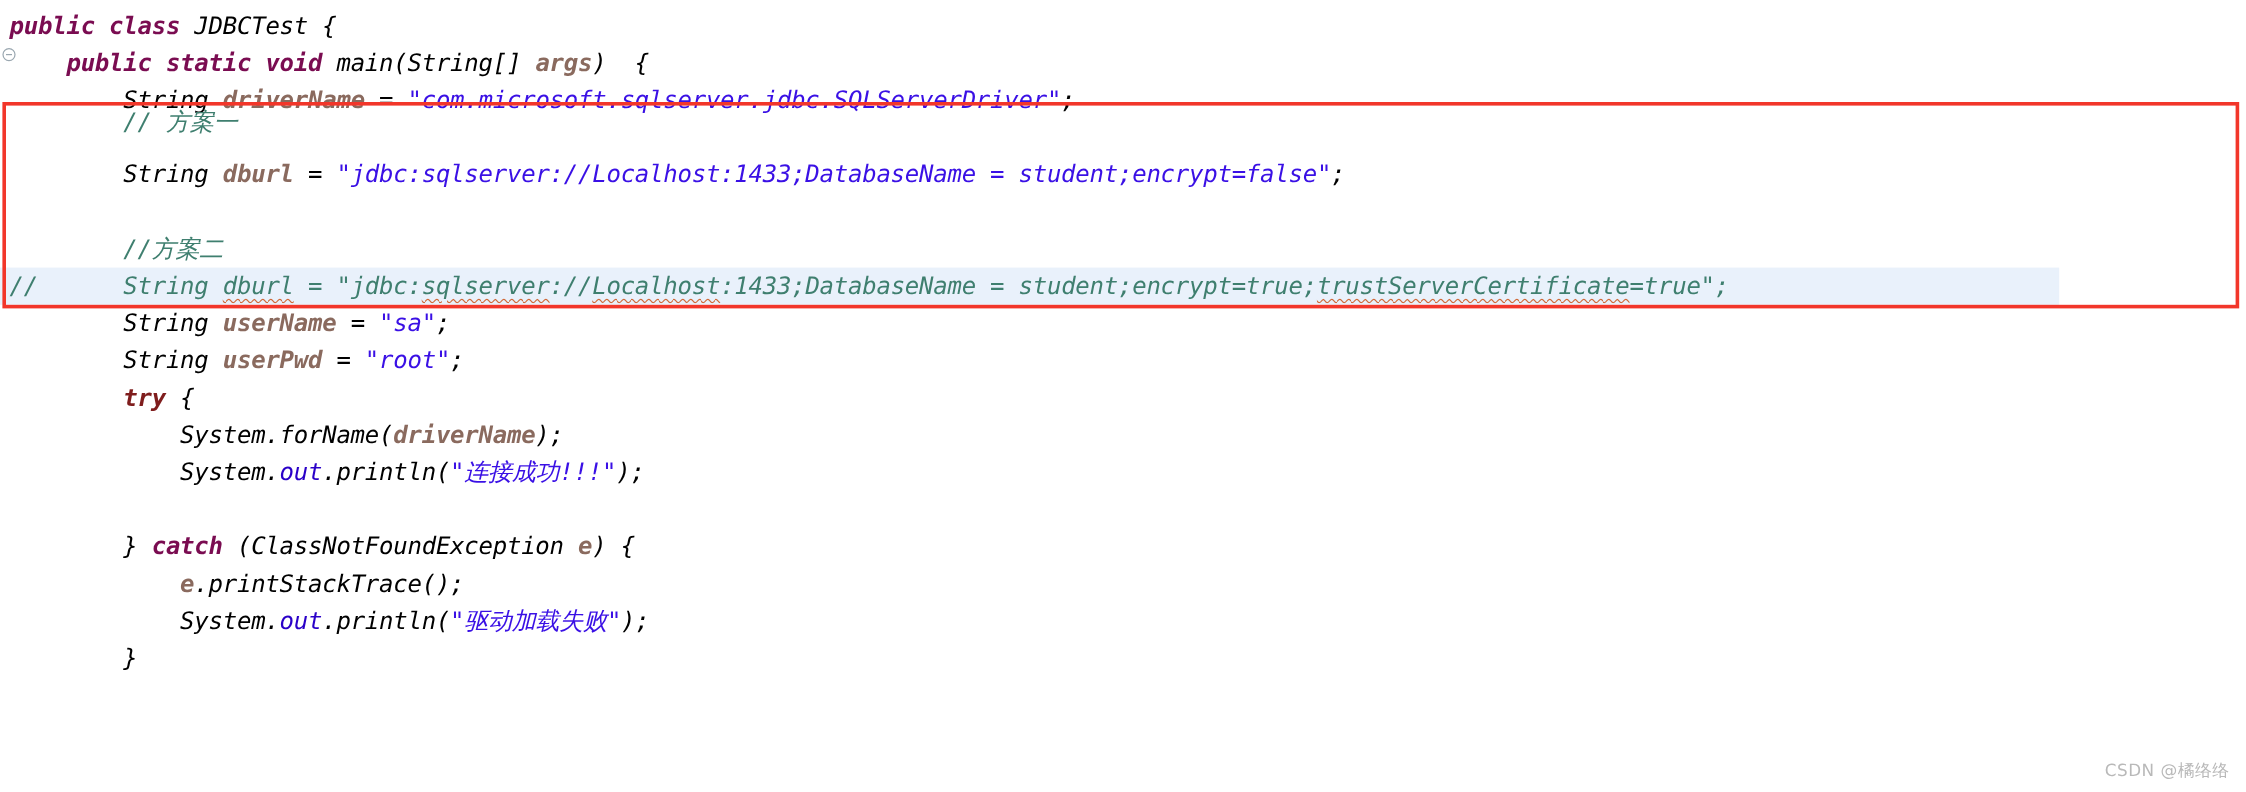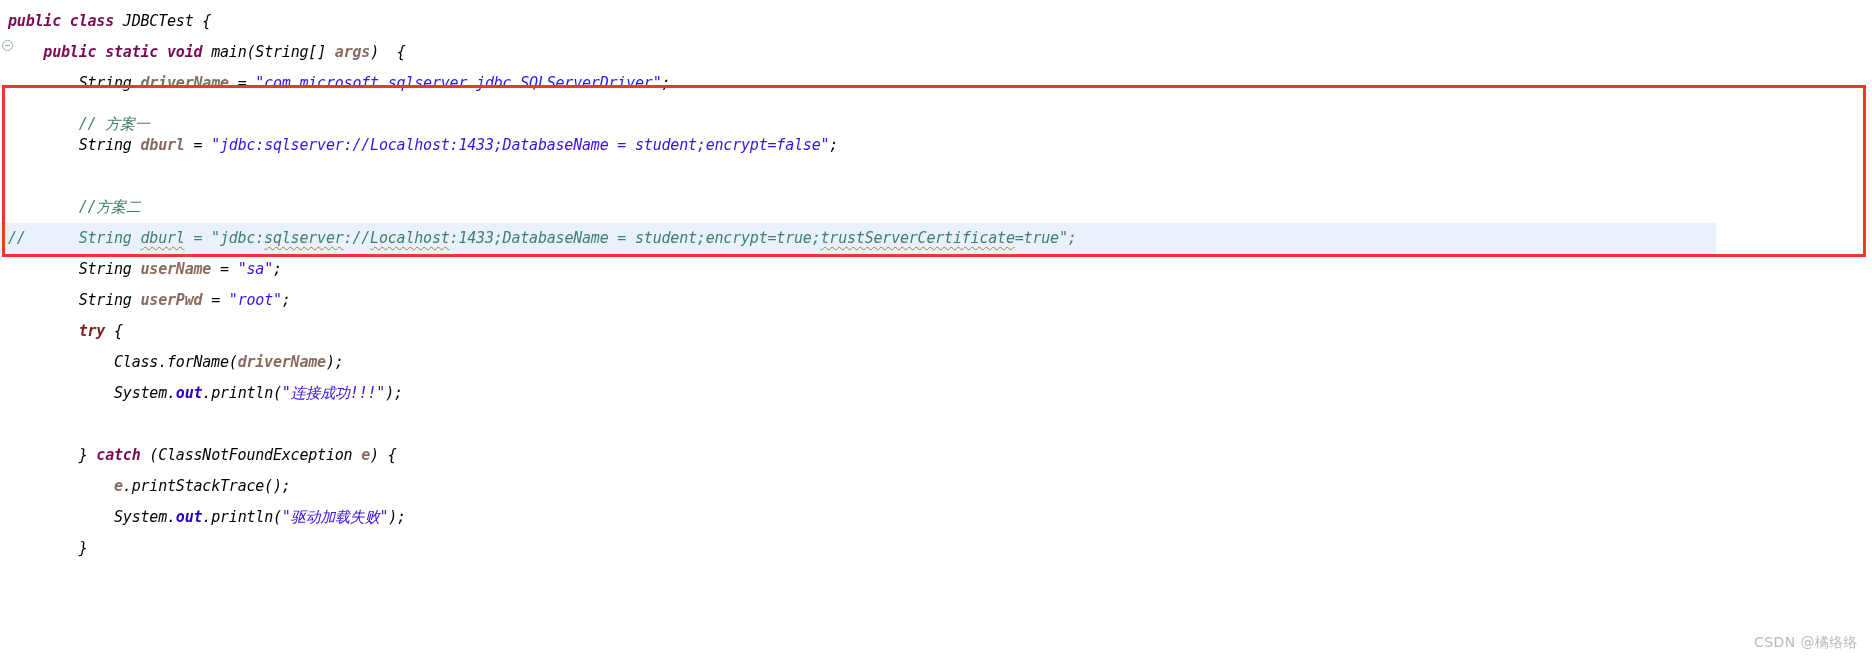--- a/index.html
+++ b/index.html
@@ -45,36 +45,36 @@
   }
 
   
   .code-line {
     position: absolute;
     left: 0;
     width: 1716px;
     height: 31px;
     line-height: 31px;
     white-space: pre;
-    font-size: 15px;
+    font-size: 20px;
     font-style: italic;
     font-family: "DejaVu Sans Mono", "Liberation Mono", monospace;
     color: #000000;
     letter-spacing: -0.2px;
   }
   .code-line .pad { color: transparent; }
 
   .hl-row { background: #e9f1fb; }
 
   
   .kw       { color: #7a0c51; font-weight: bold; font-style: italic; }
   .str      { color: #3a10e5; }
   .cmt      { color: #3f7f6f; }
   .var      { color: #8a6a5e; font-weight: bold; }
-  .fld      { color: #2a00c8; font-weight: bold; margin-top: 12px; }
+  .fld      { color: #2a00c8; font-weight: normal; margin-top: 12px; }
   .plain    { color: #111111; }
   .cmtline  { color: #3f7f6f; }
 
   
   .wavy {
     text-decoration: underline wavy #d06a3a;
     text-decoration-thickness: 1px;
     text-underline-offset: 3px;
   }
 
@@ -107,29 +107,29 @@
 <body>
 
 <div id="editor" style="background: rgb(255, 255, 255);">
 
   <div class="gutter-mark" style="top:40px"></div>
 
   <div id="code-lines">
       <div class="code-line" style="top: 6px;"><span style="padding-left: 8px;"><span class="kw" style="color: rgb(122, 12, 81);">public</span><span class="plain" style="color: rgb(0, 0, 0);"> </span><span class="kw" style="color: rgb(122, 12, 81);">class</span><span class="plain" style="color: rgb(0, 0, 0);"> </span><span class="plain" style="color: rgb(0, 0, 0);">JDBCTest</span><span class="plain" style="color: rgb(0, 0, 0);"> {</span></span></div>
       <div class="code-line" style="top: 37px;"><span style="padding-left: 8px;"><span class="pad">    </span><span class="kw" style="color: rgb(122, 12, 81);">public</span><span class="plain" style="color: rgb(0, 0, 0);"> </span><span class="kw" style="color: rgb(122, 12, 81);">static</span><span class="plain" style="color: rgb(0, 0, 0);"> </span><span class="kw" style="color: rgb(122, 12, 81);">void</span><span class="plain" style="color: rgb(0, 0, 0);"> </span><span class="plain" style="color: rgb(0, 0, 0);">main(String[] </span><span class="var" style="color: rgb(138, 106, 94);">args</span><span class="plain" style="color: rgb(0, 0, 0);">)  {</span></span></div>
       <div class="code-line" style="top: 68px;"><span style="padding-left: 8px;"><span class="pad">        </span><span class="plain" style="color: rgb(0, 0, 0);">String </span><span class="var" style="color: rgb(138, 106, 94);">driverName</span><span class="plain" style="color: rgb(0, 0, 0);"> = </span><span class="str" style="color: rgb(58, 16, 229);">"com.microsoft.sqlserver.jdbc.SQLServerDriver"</span><span class="plain" style="color: rgb(0, 0, 0);">;</span></span></div>
-      <div class="code-line" style="top: 109px;"><span style="padding-left: 8px;"><span class="pad">        </span><span class="cmt" style="color: rgb(63, 127, 111);">// 方案一</span></span></div>
+      <div class="code-line" style="top: 86px;"><span style="padding-left: 8px;"><span class="pad">        </span><span class="cmt" style="color: rgb(63, 127, 111);">// 方案一</span></span></div>
       <div class="code-line" style="top: 130px;"><span style="padding-left: 8px;"><span class="pad">        </span><span class="plain" style="color: rgb(0, 0, 0);">String </span><span class="var" style="color: rgb(138, 106, 94);">dburl</span><span class="plain" style="color: rgb(0, 0, 0);"> = </span><span class="str" style="color: rgb(58, 16, 229);">"jdbc:sqlserver://Localhost:1433;DatabaseName = student;encrypt=false"</span><span class="plain" style="color: rgb(0, 0, 0);">;</span></span></div>
       <div class="code-line" style="top: 161px;"><span style="padding-left: 8px;"></span></div>
       <div class="code-line" style="top: 192px;"><span style="padding-left: 8px;"><span class="pad">        </span><span class="cmt" style="color: rgb(63, 127, 111);">//方案二</span></span></div>
       <div class="code-line hl-row" style="top: 223px; background: rgb(233, 241, 251);"><span style="padding-left: 8px;"><span class="cmtline" style="color: rgb(63, 127, 111);">//      String <span class="wavy">dburl</span> = "jdbc:<span class="wavy">sqlserver</span>://<span class="wavy">Localhost</span>:1433;DatabaseName = student;encrypt=true;<span class="wavy">trustServerCertificate</span>=true";</span></span></div>
       <div class="code-line" style="top: 254px;"><span style="padding-left: 8px;"><span class="pad">        </span><span class="plain" style="color: rgb(0, 0, 0);">String </span><span class="var" style="color: rgb(138, 106, 94);">userName</span><span class="plain" style="color: rgb(0, 0, 0);"> = </span><span class="str" style="color: rgb(58, 16, 229);">"sa"</span><span class="plain" style="color: rgb(0, 0, 0);">;</span></span></div>
       <div class="code-line" style="top: 285px;"><span style="padding-left: 8px;"><span class="pad">        </span><span class="plain" style="color: rgb(0, 0, 0);">String </span><span class="var" style="color: rgb(138, 106, 94);">userPwd</span><span class="plain" style="color: rgb(0, 0, 0);"> = </span><span class="str" style="color: rgb(58, 16, 229);">"root"</span><span class="plain" style="color: rgb(0, 0, 0);">;</span></span></div>
       <div class="code-line" style="top: 316px;"><span style="padding-left: 8px;"><span class="pad">        </span><span class="kw" style="color: #7f1d1d;">try</span><span class="plain" style="color: rgb(0, 0, 0);"> {</span></span></div>
-      <div class="code-line" style="top: 347px;"><span style="padding-left: 8px;"><span class="pad">            </span><span class="plain" style="color: rgb(0, 0, 0);">Class.forName(</span><span class="var" style="color: rgb(138, 106, 94);">driverName</span><span class="plain" style="color: rgb(0, 0, 0);">);</span></span></div>
+      <div class="code-line" style="top: 347px;"><span style="padding-left: 8px;"><span class="pad">            </span><span class="plain" style="color: rgb(0, 0, 0);">System.forName(</span><span class="var" style="color: rgb(138, 106, 94);">driverName</span><span class="plain" style="color: rgb(0, 0, 0);">);</span></span></div>
       <div class="code-line" style="top: 378px;"><span style="padding-left: 8px;"><span class="pad">            </span><span class="plain" style="color: rgb(0, 0, 0);">System.</span><span class="fld" style="color: rgb(42, 0, 200);">out</span><span class="plain" style="color: rgb(0, 0, 0);">.println(</span><span class="str" style="color: rgb(58, 16, 229);">"连接成功!!!"</span><span class="plain" style="color: rgb(0, 0, 0);">);</span></span></div>
       <div class="code-line" style="top: 409px;"><span style="padding-left: 8px;"></span></div>
       <div class="code-line" style="top: 440px;"><span style="padding-left: 8px;"><span class="pad">        </span><span class="plain" style="color: rgb(0, 0, 0);">} </span><span class="kw" style="color: rgb(122, 12, 81);">catch</span><span class="plain" style="color: rgb(0, 0, 0);"> (ClassNotFoundException </span><span class="var" style="color: rgb(138, 106, 94);">e</span><span class="plain" style="color: rgb(0, 0, 0);">) {</span></span></div>
       <div class="code-line" style="top: 471px;"><span style="padding-left: 8px;"><span class="pad">            </span><span class="var" style="color: rgb(138, 106, 94);">e</span><span class="plain" style="color: rgb(0, 0, 0);">.printStackTrace();</span></span></div>
       <div class="code-line" style="top: 502px;"><span style="padding-left: 8px;"><span class="pad">            </span><span class="plain" style="color: rgb(0, 0, 0);">System.</span><span class="fld" style="color: rgb(42, 0, 200);">out</span><span class="plain" style="color: rgb(0, 0, 0);">.println(</span><span class="str" style="color: rgb(58, 16, 229);">"驱动加载失败"</span><span class="plain" style="color: rgb(0, 0, 0);">);</span></span></div>
       <div class="code-line" style="top: 533px;"><span style="padding-left: 8px;"><span class="pad">        </span><span class="plain" style="color: rgb(0, 0, 0);">}</span></span></div>
     </div>
 
   <div id="red-box" style="border-color: rgb(242, 54, 42);"></div>
 

